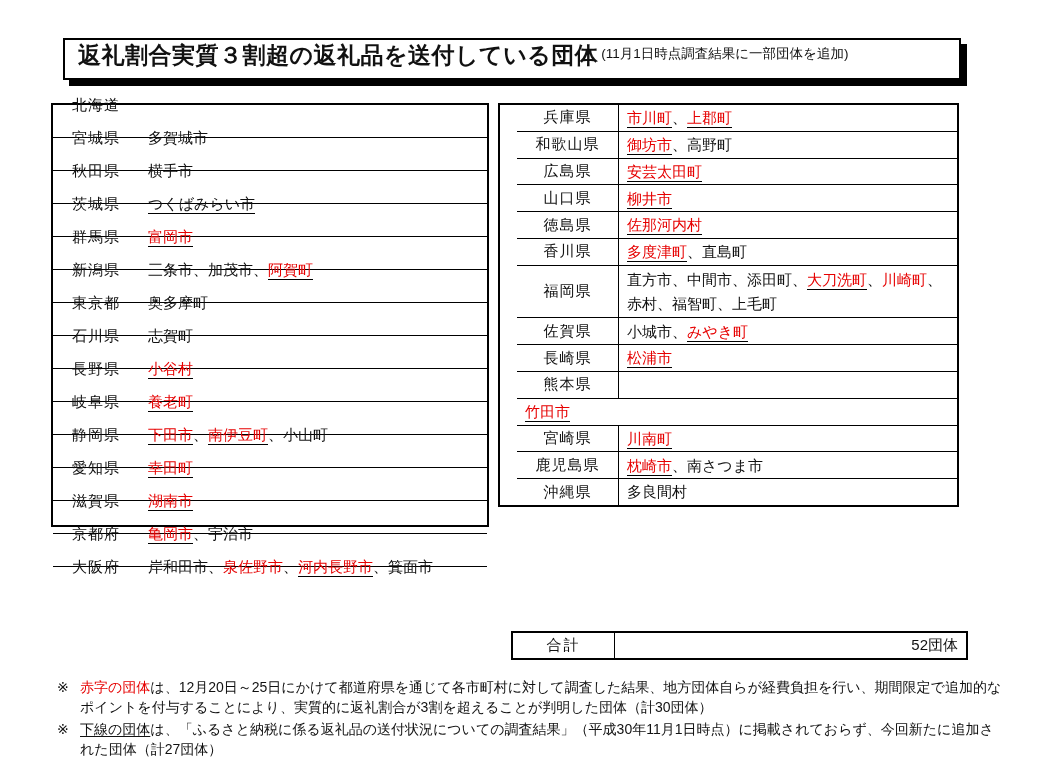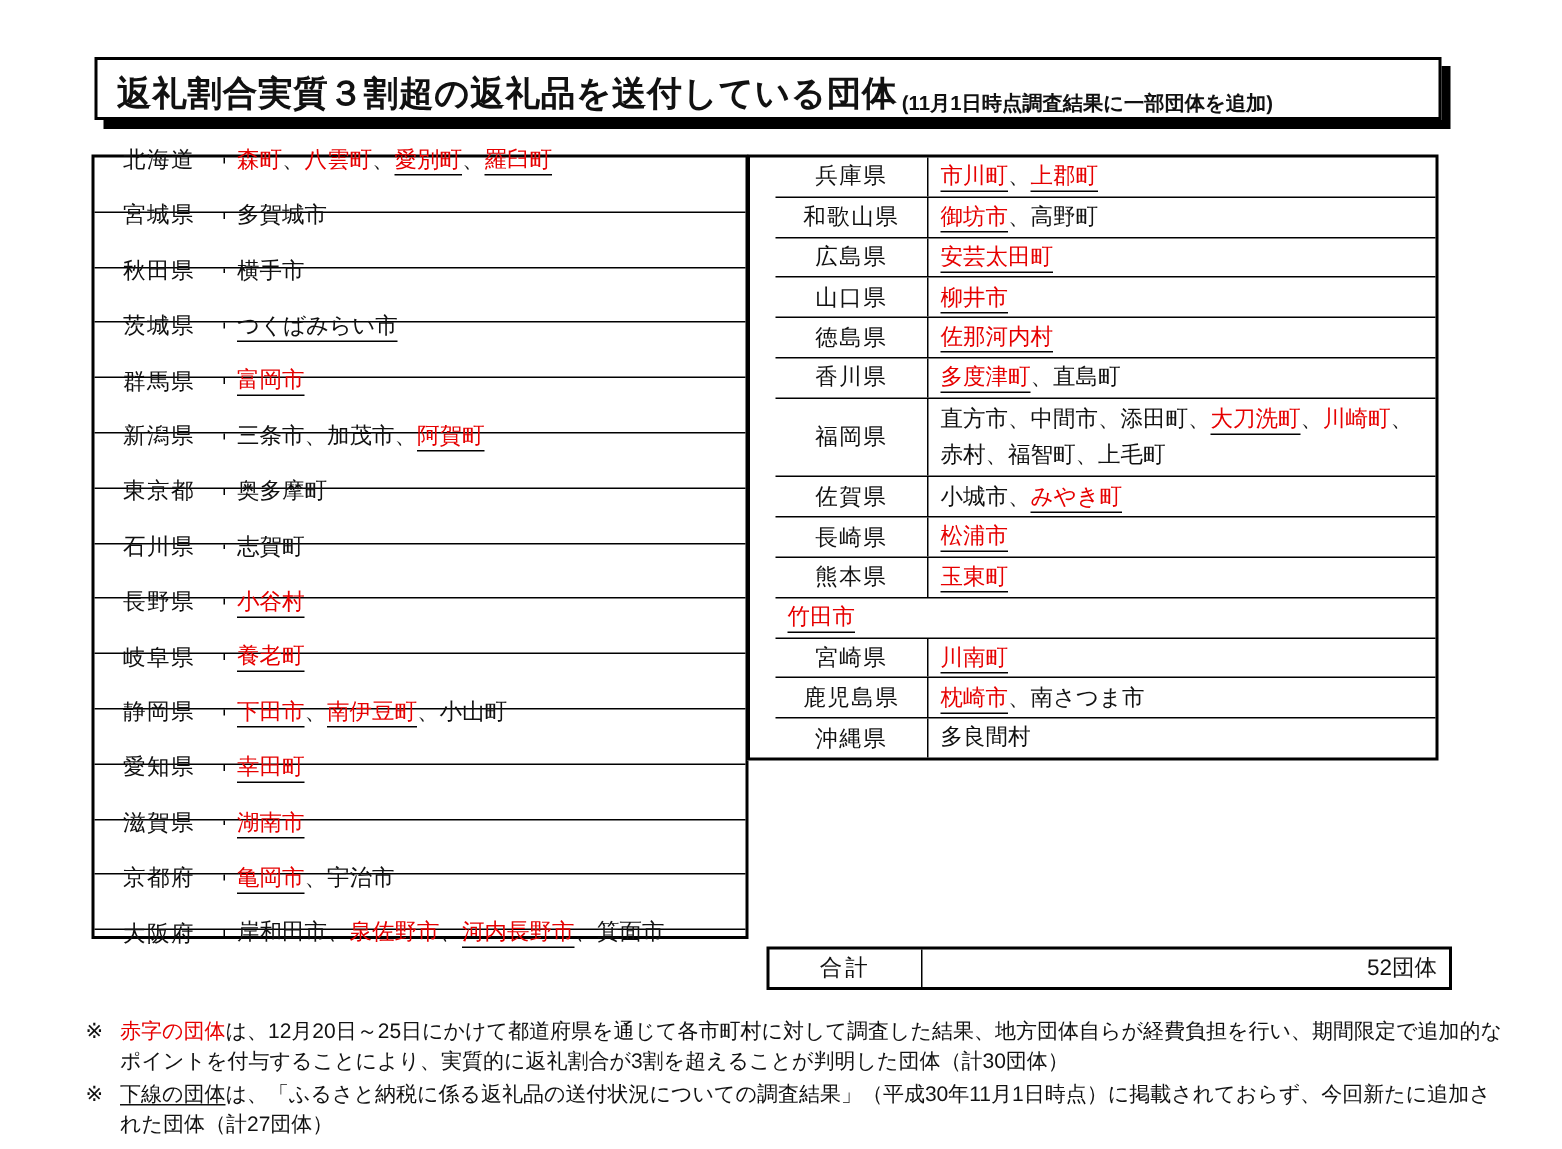--- a/index.html
+++ b/index.html
@@ -6,31 +6,31 @@
   html,body { background:#ffffff; }
   .page {
     position:relative; width:1041px; height:766px; background:#ffffff;
     font-family:"Liberation Sans","DejaVu Sans",sans-serif; color:#111;
     overflow:hidden;
   }
   
   .title-box {
     position:absolute; left:63px; top:38px; width:898px; height:42px;
     background:#fff; border:2px solid #000; box-shadow:6px 6px 0 #000;
-    display:flex; align-items:flex-end; padding-left:13px;
+    display:flex; align-items:flex-start; padding-left:13px;
   }
   .title-main { font-size:23px; font-weight:bold; letter-spacing:.5px; white-space:nowrap; }
-  .title-sub  { font-size:13.5px; font-weight:bold; margin-left:3px; padding-top:5px; white-space:nowrap; }
+  .title-sub  { font-size:13.5px; font-weight:normal; margin-left:3px; padding-top:5px; white-space:nowrap; }
 
   
   .table {
     position:absolute; top:103px; background:#fff;
     border:2px solid #000; display:flex; flex-direction:column;
   }
-  .table.left  { left:61px;  width:438px; height:523px;gap:32px; }
+  .table.left  { left:51px;  width:438px; height:424px;gap:32px; }
   .table.right { left:498px; width:461px; height:404px;padding-left:17px; }
   .trow { display:flex; flex:1; min-height:0; }
   .trow.tall { flex:2; }
   .trow + .trow { border-top:1.5px solid #000; }
   .pref {
     width:87px; flex-shrink:0; border-right:1.5px solid #000;
     display:flex; align-items:center; justify-content:center;
     font-size:15px; letter-spacing:1px;
   }
   .table.right .pref { width:102px; }
@@ -70,23 +70,20 @@
 <div class="page">
 
   <div class="title-box">
     <span class="title-main">返礼割合実質３割超の返礼品を送付している団体</span>
     <span class="title-sub">(11月1日時点調査結果に一部団体を追加)</span>
   </div>
 
   <div class="table left" id="left-table">
       <div class="trow">
         <div class="pref">北海道</div>
-        <div class="muni">
-          <span class="muni-text"><span class="red">森町</span><span class="sep">、</span><span class="red">八雲町</span><span class="sep">、</span><span class="red ul">愛別町</span><span class="sep">、</span><span class="red ul">羅臼町</span></span>
-        </div>
       </div>
       <div class="trow">
         <div class="pref">宮城県</div>
         <div class="muni">
           <span class="muni-text"><span>多賀城市</span></span>
         </div>
       </div>
       <div class="trow">
         <div class="pref">秋田県</div>
         <div class="muni">
@@ -216,23 +213,20 @@
         </div>
       </div>
       <div class="trow">
         <div class="pref">長崎県</div>
         <div class="muni">
           <span class="muni-text"><span class="red ul">松浦市</span></span>
         </div>
       </div>
       <div class="trow">
         <div class="pref">熊本県</div>
-        <div class="muni">
-          <span class="muni-text"><span class="red ul">玉東町</span></span>
-        </div>
       </div>
       <div class="trow">
         <div class="muni">
           <span class="muni-text"><span class="red ul">竹田市</span></span>
         </div>
       </div>
       <div class="trow">
         <div class="pref">宮崎県</div>
         <div class="muni">
           <span class="muni-text"><span class="red ul">川南町</span></span>

